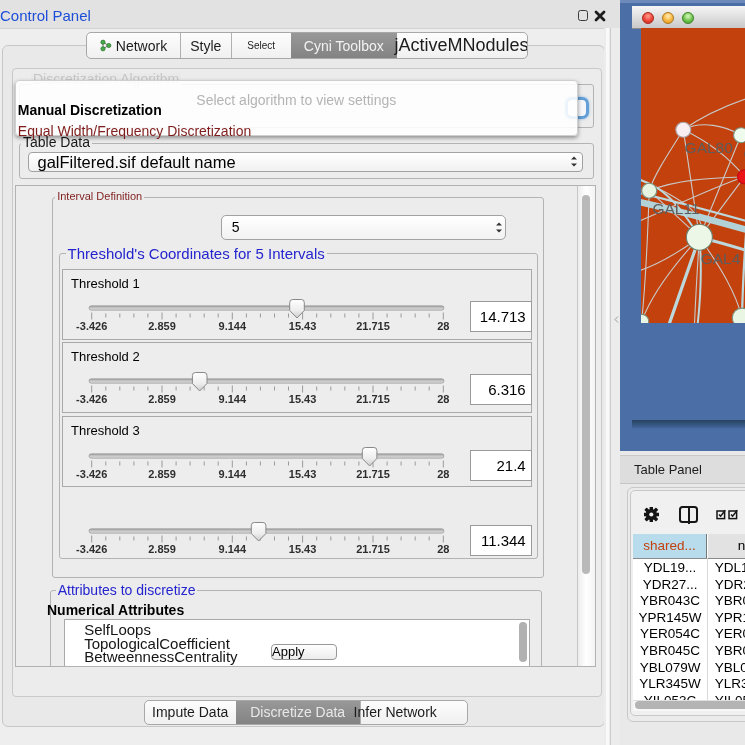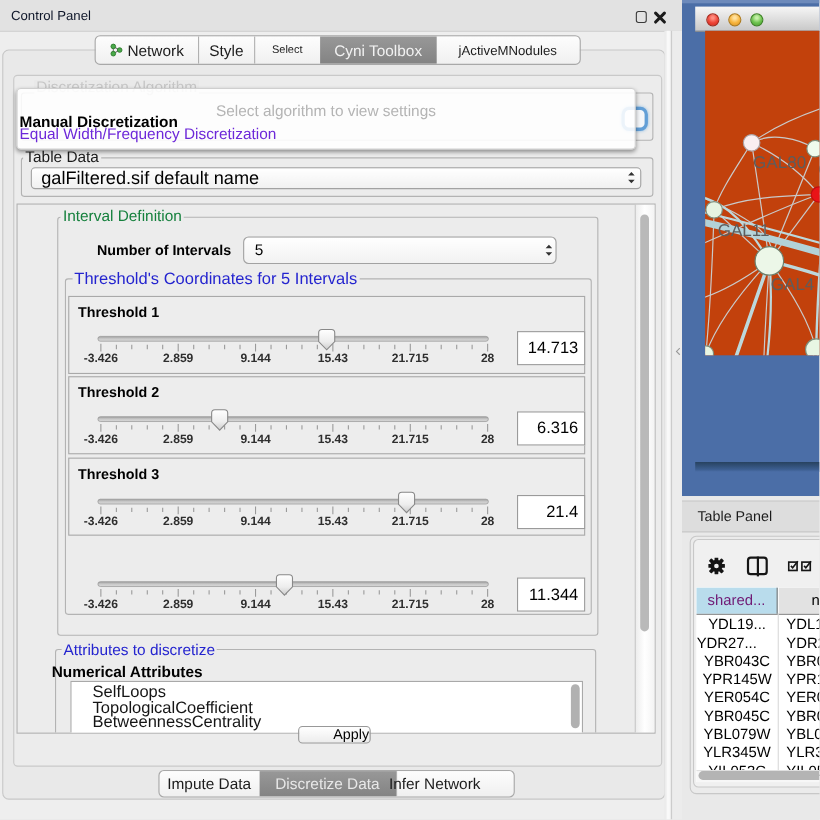--- a/index.html
+++ b/index.html
@@ -1,30 +1,30 @@
 <!DOCTYPE html>
 <html><head><meta charset="utf-8"><style>
 html,body{margin:0;padding:0}
 body{width:745px;height:745px;position:relative;overflow:hidden;background:#e6e6e6;font-family:"Liberation Sans",sans-serif}
 .a{position:absolute}
 .seg{position:absolute;top:0;height:100%;display:flex;align-items:center;justify-content:center;font-size:13px;color:#1c1c1c;white-space:nowrap}
 .grp{position:absolute;border:1px solid #b3b3b3;border-radius:3px}
 .glbl{position:absolute;font-size:14px;line-height:13px;background:#ececec;padding:0 2px;white-space:nowrap}
 .tbox{position:absolute;left:45.8px;width:468px;height:69px;border:1px solid #a9a9a9;background:#ededed}
-.thl{position:absolute;left:8px;top:6px;font-size:13px;font-weight:bold;color:#000}
+.thl{position:absolute;left:8px;top:6px;font-size:13px;font-weight:normal;color:#000}
 .vbox{position:absolute;left:454px;width:54.5px;height:29px;background:#fff;border:1px solid #9a9a9a;font-size:15px;color:#000;text-align:right;line-height:29px;padding-right:5px}
 .citem{font-size:15px;color:#151515;line-height:13.7px}
 .trow{position:absolute;left:0;width:200px;height:16.6px;font-size:13.5px;color:#000;line-height:16.6px}
 </style></head>
 <body>
 
 <div class="a" style="left:0;top:0;width:620px;height:745px;background:#eeeeee"></div>
 
 <div class="a" style="left:0;top:0;width:620px;height:27.5px;background:#e2e2e2;border-bottom:1px solid #d2d2d2"></div>
-<div class="a" style="left:10px;top:7px;font-size:12px;color:#0f172a">Control Panel</div>
+<div class="a" style="left:0;top:7px;font-size:15px;color:#1d4ed8">Control Panel</div>
 <div class="a" style="left:578px;top:10px;width:8px;height:9px;border:1.6px solid #3a3a3a;border-radius:2.5px"></div>
 <svg class="a" style="left:594px;top:9.5px" width="12" height="12" viewBox="0 0 12 12">
     <path d="M2 2 L10 10 M10 2 L2 10" stroke="#1b1b1b" stroke-width="2.8" stroke-linecap="round"></path>
   </svg>
 
 <div class="a" style="left:2px;top:44.5px;width:601px;height:680px;background:#e9e9e9;border:1px solid #c7c7c7;border-radius:6px"></div>
 
 <div class="a" style="left:85.6px;top:31.8px;width:440px;height:25.7px;background:linear-gradient(#fdfdfd,#f0f0f0);border:1px solid #a8a8a8;border-radius:5px;overflow:hidden;font-size:14px">
   <div class="seg" style="left:0;width:93.8px;font-size:14px">
     <svg width="12" height="13" viewBox="0 0 12 13" style="margin-right:4px">
@@ -32,43 +32,42 @@
         <circle cx="3" cy="3.2" r="2.1" fill="#4aaa4a" stroke="#2c7a2c" stroke-width="0.8"></circle>
         <circle cx="3" cy="9.8" r="2.1" fill="#4aaa4a" stroke="#2c7a2c" stroke-width="0.8"></circle>
         <circle cx="8.8" cy="6.5" r="2.1" fill="#4aaa4a" stroke="#2c7a2c" stroke-width="0.8"></circle>
       </svg>
     Network</div>
   <div class="a" style="left:93.8px;top:0;width:1px;height:100%;background:#b0b0b0"></div>
   <div class="seg" style="left:93.8px;width:50.9px;font-size:14px">Style</div>
   <div class="a" style="left:144.7px;top:0;width:1px;height:100%;background:#b0b0b0"></div>
   <div class="seg" style="left:144.7px;width:59.7px;font-size:10px">Select</div>
   <div class="seg" style="left:204.4px;width:105.6px;background:linear-gradient(#989898,#838383);color:#f2f2f2;font-size:14px">Cyni Toolbox</div>
-  <div class="seg" style="left:310px;width:130px;font-size:12px">jActiveMNodules</div>
+  <div class="seg" style="left:310px;width:130px;font-size:18px">jActiveMNodules</div>
 </div>
 
 <div class="a" style="left:12px;top:68.3px;width:588px;height:627px;background:#ececec;border:1px solid #c9c9c9;border-radius:4px"></div>
 
 <div class="grp" style="left:18.5px;top:83.5px;width:573px;height:42px"></div>
 <div class="glbl" style="left:31px;top:72.5px;color:#c6c6c6;background:#e9e9e9">Discretization Algorithm</div>
 
 <div class="a" style="left:565px;top:97px;width:18px;height:16px;background:#f4f6f9;border:3px solid #639fd6;border-radius:7px;box-shadow:0 0 3px #86b8e2"></div>
 
 <div class="grp" style="left:18.5px;top:142.5px;width:573px;height:34.5px"></div>
 <div class="glbl" style="left:21px;top:136.3px;color:#1a1a1a">Table Data</div>
 <div class="a" style="left:27.5px;top:151.8px;width:553px;height:18.5px;background:linear-gradient(#ffffff,#f1f1f1);border:1px solid #a2a2a2;border-radius:4px"></div>
 <div class="a" style="left:37.5px;top:152.5px;font-size:16.5px;color:#000">galFiltered.sif default name</div>
 <svg class="a" style="left:569px;top:155px" width="10" height="13" viewBox="0 0 10 13">
     <path d="M2 4.6 L5 1.4 L8 4.6 Z M2 8.4 L5 11.6 L8 8.4 Z" fill="#333"></path>
   </svg>
 
 <div class="a" style="left:15.2px;top:184.5px;width:579px;height:480.7px;background:#ececec;border:1px solid #b2b2b2;overflow:hidden" id="pane">
 
   <div class="grp" style="left:35.8px;top:11.4px;width:490px;height:379px;border-radius:3px"></div>
-  <div class="glbl" style="left:39px;top:4.6px;color:#15803d;font-size:14px">Interval Definition</div>
-  <div class="a" style="left:20px;top:34.8px;width:174px;text-align:right;font-size:13px;font-weight:bold;color:#000">Number of Intervals</div>
+  <div class="glbl" style="left:39px;top:4.6px;color:#7f1d1d;font-size:11px">Interval Definition</div>
   <div class="a" style="left:204.8px;top:29.4px;width:283.4px;height:22.7px;background:linear-gradient(#ffffff,#f2f2f2);border:1px solid #a2a2a2;border-radius:5px"></div>
   <div class="a" style="left:215.5px;top:33.2px;font-size:14px;color:#000">5</div>
   <svg class="a" style="left:478px;top:35px" width="10" height="13" viewBox="0 0 10 13">
       <path d="M2 4.6 L5 1.4 L8 4.6 Z M2 8.4 L5 11.6 L8 8.4 Z" fill="#333"></path>
     </svg>
 
   <div class="grp" style="left:42.8px;top:67.4px;width:477px;height:304px"></div>
   <div class="glbl" style="left:49.4px;top:61.4px;color:#2424cf;font-size:15px">Threshold's Coordinates for 5 Intervals</div>
 
   <div class="tbox" style="top:83.4px">
@@ -188,33 +187,33 @@
       <div class="citem">TopologicalCoefficient</div>
       <div class="citem">BetweennessCentrality</div>
     </div>
     <div class="a" style="left:454px;top:2px;width:8px;height:40px;background:#b1b1b1;border-radius:4px"></div>
   </div>
 
   <div class="a" style="left:561.3px;top:0;width:17.5px;height:480.7px;background:linear-gradient(90deg,#ededed,#ffffff 45%,#f2f2f2);border-left:1px solid #c6c6c6"></div>
   <div class="a" style="left:565.5px;top:9.4px;width:8px;height:379px;background:#b9b9b9;border-radius:4px"></div>
 </div>
 
-<div class="a" style="left:271px;top:660px;width:63.5px;height:14.2px;background:linear-gradient(#ffffff,#ececec);border:1px solid #989898;border-radius:4px;text-align:right;font-size:13px;line-height:14.5px;color:#000">Apply</div>
+<div class="a" style="left:271px;top:644px;width:63.5px;height:14.2px;background:linear-gradient(#ffffff,#ececec);border:1px solid #989898;border-radius:4px;text-align:left;font-size:13px;line-height:14.5px;color:#000">Apply</div>
 
 <div class="a" style="left:143.7px;top:699.8px;width:322px;height:23.2px;background:linear-gradient(#fdfdfd,#f0f0f0);border:1px solid #a8a8a8;border-radius:5px;overflow:hidden">
   <div class="seg" style="left:0;width:91px;font-size:14px">Impute Data</div>
   <div class="seg" style="left:91px;width:124px;background:linear-gradient(#989898,#838383);color:#e8e8e8;font-size:14px">Discretize Data</div>
   <div class="a" style="left:215px;top:0;width:1px;height:100%;background:#b0b0b0"></div>
   <div class="seg" style="left:197px;width:107px;font-size:14px">Infer Network</div>
 </div>
 
 <div class="a" style="left:14.8px;top:80.2px;width:561px;height:54px;background:rgba(255,255,255,0.88);border:1px solid #cfcfcf;border-radius:4px;box-shadow:0 2px 4px rgba(0,0,0,0.4);z-index:30">
   <div class="a" style="left:0;top:10.5px;width:100%;text-align:center;font-size:14px;color:#b4b4b4">Select algorithm to view settings</div>
   <div class="a" style="left:2px;top:20.5px;font-size:14px;font-weight:bold;color:#000">Manual Discretization</div>
-  <div class="a" style="left:2px;top:32px;font-size:14px;color:#6d28d9">Equal Width/Frequency Discretization</div>
+  <div class="a" style="left:2px;top:42px;font-size:14px;color:#7f1d1d">Equal Width/Frequency Discretization</div>
 </div>
 
 <div class="a" style="left:604px;top:28px;width:16px;height:717px;background:#ececec"></div>
 <div class="a" style="left:606px;top:28px;width:3px;height:717px;background:#f9f9f9"></div>
 <div class="a" style="left:610px;top:28px;width:1px;height:717px;background:#cccccc"></div>
 <svg class="a" style="left:614px;top:316px" width="5" height="7" viewBox="0 0 5 7">
     <path d="M4 0.5 L1 3.5 L4 6.5" fill="none" stroke="#9a9a9a" stroke-width="1"></path>
   </svg>
 
 <div class="a" style="left:620px;top:0;width:125px;height:450.5px;background:#4b6ea7"></div>
@@ -302,29 +301,29 @@
 <svg class="a" style="left:716px;top:508.5px" width="11" height="11" viewBox="0 0 11 11">
     <rect x="1" y="2" width="7.6" height="7.6" fill="none" stroke="#151515" stroke-width="1.5"></rect>
     <path d="M3 5.4 L4.6 7.2 L9.3 1.2" fill="none" stroke="#151515" stroke-width="1.5"></path>
   </svg>
 <svg class="a" style="left:727.5px;top:508.5px" width="11" height="11" viewBox="0 0 11 11">
     <rect x="1" y="2" width="7.6" height="7.6" fill="none" stroke="#151515" stroke-width="1.5"></rect>
     <path d="M3 5.4 L4.6 7.2 L9.3 1.2" fill="none" stroke="#151515" stroke-width="1.5"></path>
   </svg>
 
 <div class="a" style="left:633.3px;top:534.2px;width:111.7px;height:177px;background:#ffffff;overflow:hidden">
-  <div class="a" style="left:0;top:0;width:73.5px;height:23.6px;background:#b9dcec;border-right:1px solid #777;box-sizing:border-box;text-align:center;font-size:13.5px;color:#701a75;line-height:23.6px">shared...</div>
+  <div class="a" style="left:0;top:0;width:73.5px;height:23.6px;background:#b9dcec;border-right:1px solid #777;box-sizing:border-box;text-align:center;font-size:13.5px;color:#c2410c;line-height:23.6px">shared...</div>
   <div class="a" style="left:74.5px;top:0;width:40px;height:23.6px;background:#e2e2e2;font-size:13.5px;color:#000;line-height:23.6px"><span style="padding-left:30px">name</span></div>
   <div class="a" style="left:0;top:23.6px;width:111.7px;height:1px;background:#8a8a8a"></div>
   <div class="trow" style="top:25.8px">
       <span class="a" style="left:0;width:73.5px;text-align:center">YDL19...</span>
       <span class="a" style="left:81.5px">YDL194W</span>
     </div>
   <div class="trow" style="top:42.4px">
-      <span class="a" style="left:0;width:73.5px;">YDR27...</span>
+      <span class="a" style="left:0;width:73.5px;text-align:center">YDR27...</span>
       <span class="a" style="left:81.5px">YDR277C</span>
     </div>
   <div class="trow" style="top:59.0px">
       <span class="a" style="left:0;width:73.5px;text-align:center">YBR043C</span>
       <span class="a" style="left:81.5px">YBR043C</span>
     </div>
   <div class="trow" style="top:75.6px">
       <span class="a" style="left:0;width:73.5px;text-align:center">YPR145W</span>
       <span class="a" style="left:81.5px">YPR145W</span>
     </div>

